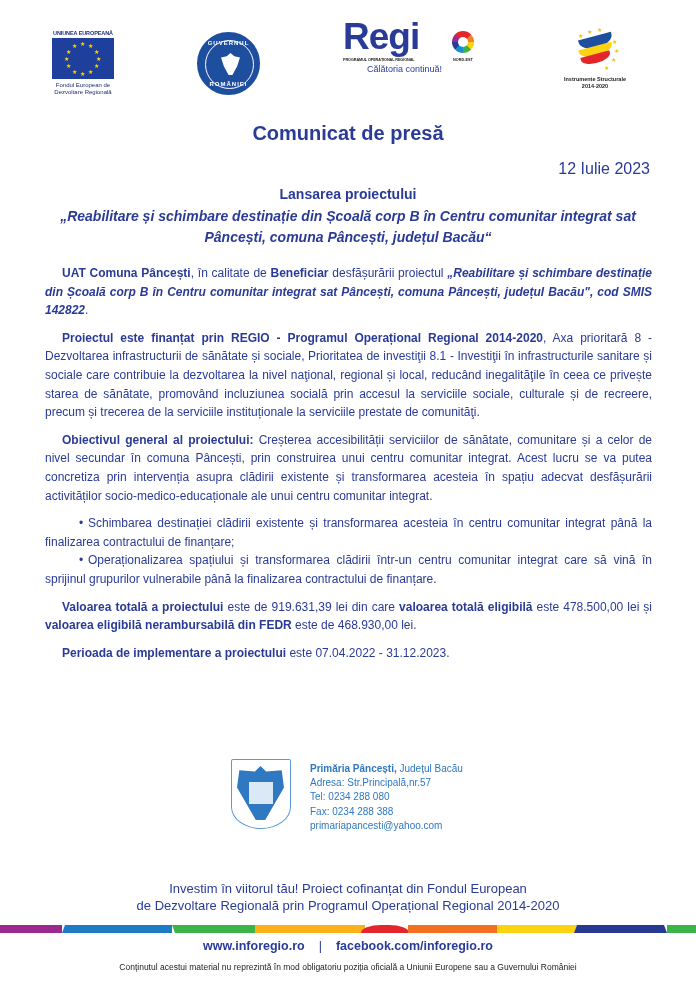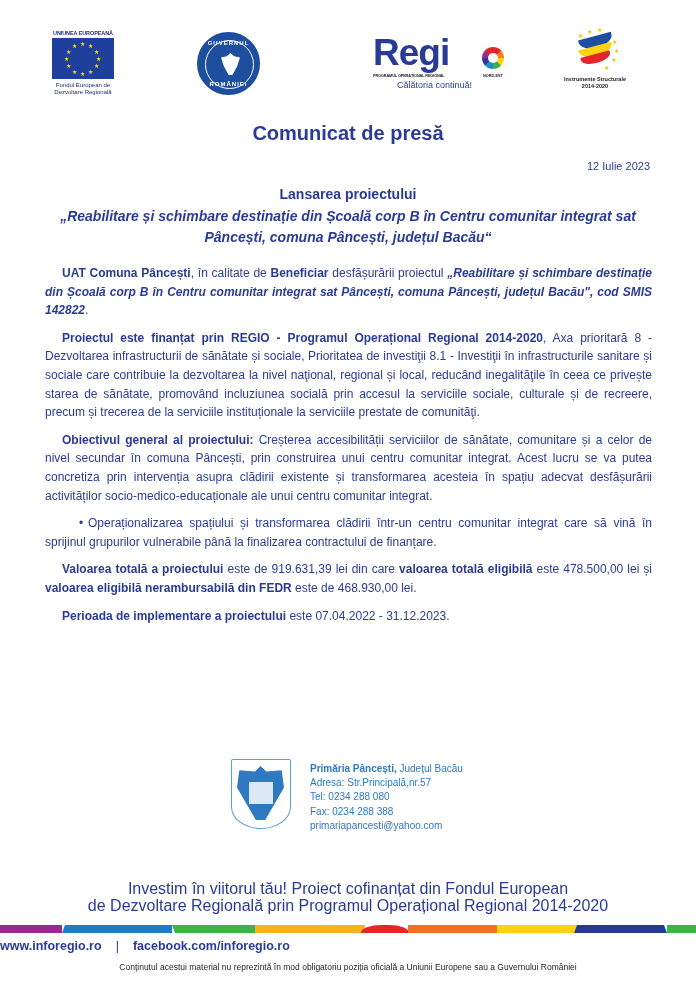--- a/index.html
+++ b/index.html
@@ -18,40 +18,40 @@
               background:#1e4e9e; border:2px solid #1e4e9e; box-sizing:border-box; }
   .gov-inner { position:absolute; left:6px; top:6px; width:47px; height:47px; border-radius:50%;
                border:1px solid #ffffff; }
   .gov-text-top { position:absolute; left:0; right:0; top:6px; text-align:center; font-size:6px;
                   color:#fff; font-weight:bold; letter-spacing:1px; }
   .gov-text-bot { position:absolute; left:0; right:0; bottom:6px; text-align:center; font-size:6px;
                   color:#fff; font-weight:bold; letter-spacing:1px; }
   .gov-eagle { position:absolute; left:22px; top:19px; width:19px; height:22px; background:#ffffff;
                clip-path: polygon(50% 0, 70% 15%, 100% 20%, 85% 60%, 60% 100%, 40% 100%, 15% 60%, 0 20%, 30% 15%); }
 
-  .regio-logo { left:343px; top:36px; width:135px; height:60px;margin-left:30px; }
+  .regio-logo { left:343px; top:20px; width:135px; height:60px; }
   .regio-word { position:absolute; left:0; top:-4px; font-size:37px; font-weight:bold; color:#2a3b97; letter-spacing:-1px; }
   .regio-ring { position:absolute; left:109px; top:11px; width:22px; height:22px; border-radius:50%;
                 background: conic-gradient(#e3262b 0 45deg, #f48123 45deg 90deg, #fdd20e 90deg 135deg, #3bb54a 135deg 180deg, #1e8ccc 180deg 225deg, #2a3b97 225deg 270deg, #9c2a8c 270deg 315deg, #e3262b 315deg 360deg); }
   .regio-ring::after { content:""; position:absolute; left:6px; top:6px; width:10px; height:10px; border-radius:50%; background:#fff; }
   .regio-small { position:absolute; left:0; top:38px; font-size:3.8px; font-weight:bold; color:#222; white-space:nowrap; letter-spacing:-0.1px; }
   .regio-small-r { position:absolute; left:110px; top:38px; font-size:3.8px; font-weight:bold; color:#222; white-space:nowrap; }
   .regio-tag { position:absolute; left:24px; top:44px; font-size:9px; color:#2a3b97; white-space:nowrap; }
 
   .is-logo { left:555px; top:28px; width:80px; text-align:center; }
   .is-mark { width:44px; height:44px; margin:0 auto; position:relative; }
   .is-arc1 { position:absolute; left:6px; top:8px; width:34px; height:12px; background:#1e4e9e; border-radius:0 0 20px 20px / 0 0 12px 12px; transform:rotate(-15deg); }
   .is-arc2 { position:absolute; left:6px; top:18px; width:34px; height:10px; background:#fdd20e; border-radius:0 0 20px 20px / 0 0 10px 10px; transform:rotate(-15deg); }
   .is-arc3 { position:absolute; left:8px; top:26px; width:30px; height:9px; background:#e3262b; border-radius:0 0 20px 20px / 0 0 9px 9px; transform:rotate(-15deg); }
   .is-star { position:absolute; color:#f5c400; font-size:6px; }
   .is-text { font-size:5.5px; font-weight:bold; color:#222; line-height:6.5px; margin-top:4px; white-space:nowrap; }
 
   
   .title { left:0; width:696px; top:122px; text-align:center; font-size:20px; font-weight:bold; color:#2a3b97; }
-  .date { right:46px; top:160px; font-size:11px; color:#2a3b97;margin-left:27px; }
+  .date { right:46px; top:160px; font-size:16px; color:#2a3b97;margin-left:27px; }
   .sub1 { left:0; width:696px; top:186px; text-align:center; font-size:14px; font-weight:bold; color:#2a3b97; }
   .sub2 { left:30px; width:636px; top:206px; text-align:center; font-size:14px; font-weight:bold; font-style:italic; color:#2a3b97; line-height:21px; }
 
   
   .body { left:45px; width:607px; top:264px; font-size:12px; line-height:18.6px; color:#2a3b97; text-align:justify; }
   .body p { margin:0 0 9px 0; text-indent:17px; }
   .body b { font-weight:bold; }
   .body .bi { font-weight:bold; font-style:italic; }
   .body .noind { text-indent:17px; margin-bottom:0; }
   .body .bullet { text-indent:17px; margin:0; }
@@ -60,24 +60,24 @@
 
   
   .crest { left:231px; top:759px; width:60px; height:70px; border:1.5px solid #5b9bd5; border-radius:2px 2px 30px 30px / 2px 2px 22px 22px; box-sizing:border-box; background:#fff; }
   .crest-inner { position:absolute; left:5px; top:6px; width:47px; height:54px; background:#2f78c2;
                  clip-path: polygon(50% 0, 62% 10%, 95% 8%, 100% 40%, 80% 70%, 60% 100%, 40% 100%, 20% 70%, 0 40%, 5% 8%, 38% 10%); }
   .crest-shield { position:absolute; left:17px; top:22px; width:24px; height:22px; background:#dbe8f5; }
   .contact { left:310px; top:762px; font-size:10px; line-height:14.2px; color:#2f78c2; }
   .contact b { font-weight:bold; }
 
   
-  .invest { left:0; width:696px; top:880px; text-align:center; font-size:16px; line-height:17px; color:#2a3b97; }
+  .invest { left:0; width:696px; top:880px; text-align:center; font-size:13px; line-height:17px; color:#2a3b97; }
   .band { left:0; top:925px; width:696px; height:8px; }
   .band div { position:absolute; top:0; height:8px; }
-  .links { left:0; width:696px; top:939px; text-align:left; font-size:12.5px; font-weight:bold; color:#2a3b97; word-spacing:1px; }
+  .links { left:0; width:696px; top:939px; text-align:center; font-size:12.5px; font-weight:bold; color:#2a3b97; word-spacing:1px; }
   .links .sep { display:inline-block; margin:0 14px; font-weight:normal; }
   .disclaimer { left:0; width:696px; top:962px; text-align:center; font-size:8.5px; color:#222; }
 </style>
 </head>
 <body>
 
 <div class="abs eu-logo">
   <div class="eu-top">UNIUNEA EUROPEANĂ</div>
   <div class="eu-flag">
     <span style="left:28px;top:3px">★</span>
@@ -138,20 +138,23 @@
 <div class="abs body">
   <p>
     <b>UAT Comuna Pâncești</b><span>, în calitate de </span><b>Beneficiar</b><span> desfășurării proiectul </span><span class="bi">„Reabilitare și schimbare destinație din Școală corp B în Centru comunitar integrat sat Pâncești, comuna Pâncești, județul Bacău", cod SMIS 142822</span><span>.</span>
   </p>
   <p>
     <b>Proiectul este finanțat prin REGIO - Programul Operațional Regional 2014-2020</b><span>, Axa prioritară 8 - Dezvoltarea infrastructurii de sănătate și sociale, Prioritatea de investiţii 8.1 - Investiţii în infrastructurile sanitare și sociale care contribuie la dezvoltarea la nivel naţional, regional și local, reducând inegalităţile în ceea ce privește starea de sănătate, promovând incluziunea socială prin accesul la serviciile sociale, culturale și de recreere, precum și trecerea de la serviciile instituționale la serviciile prestate de comunităţi.</span>
   </p>
   <p>
     <b>Obiectivul general al proiectului:</b><span> Creșterea accesibilității serviciilor de sănătate, comunitare și a celor de nivel secundar în comuna Pâncești, prin construirea unui centru comunitar integrat. Acest lucru se va putea concretiza prin intervenția asupra clădirii existente și transformarea acesteia în spațiu adecvat desfășurării activităților socio-medico-educaționale ale unui centru comunitar integrat.</span>
   </p>
+  <p class="bullet">
+    <span class="dot">•</span><span>Schimbarea destinației clădirii existente și transformarea acesteia în centru comunitar integrat până la finalizarea contractului de finanțare;</span>
+  </p>
   <p class="bullet last-b">
     <span class="dot">•</span><span>Operaționalizarea spațiului și transformarea clădirii într-un centru comunitar integrat care să vină în sprijinul grupurilor vulnerabile până la finalizarea contractului de finanțare.</span>
   </p>
   <p>
     <b>Valoarea totală a proiectului</b><span> este de 919.631,39 lei din care </span><b>valoarea totală eligibilă</b><span> este 478.500,00 lei  și </span><b>valoarea eligibilă nerambursabilă din FEDR</b><span> este de 468.930,00 lei.</span>
   </p>
   <p>
     <b>Perioada de implementare a proiectului</b><span> este 07.04.2022 - 31.12.2023.</span>
   </p>
 </div>

